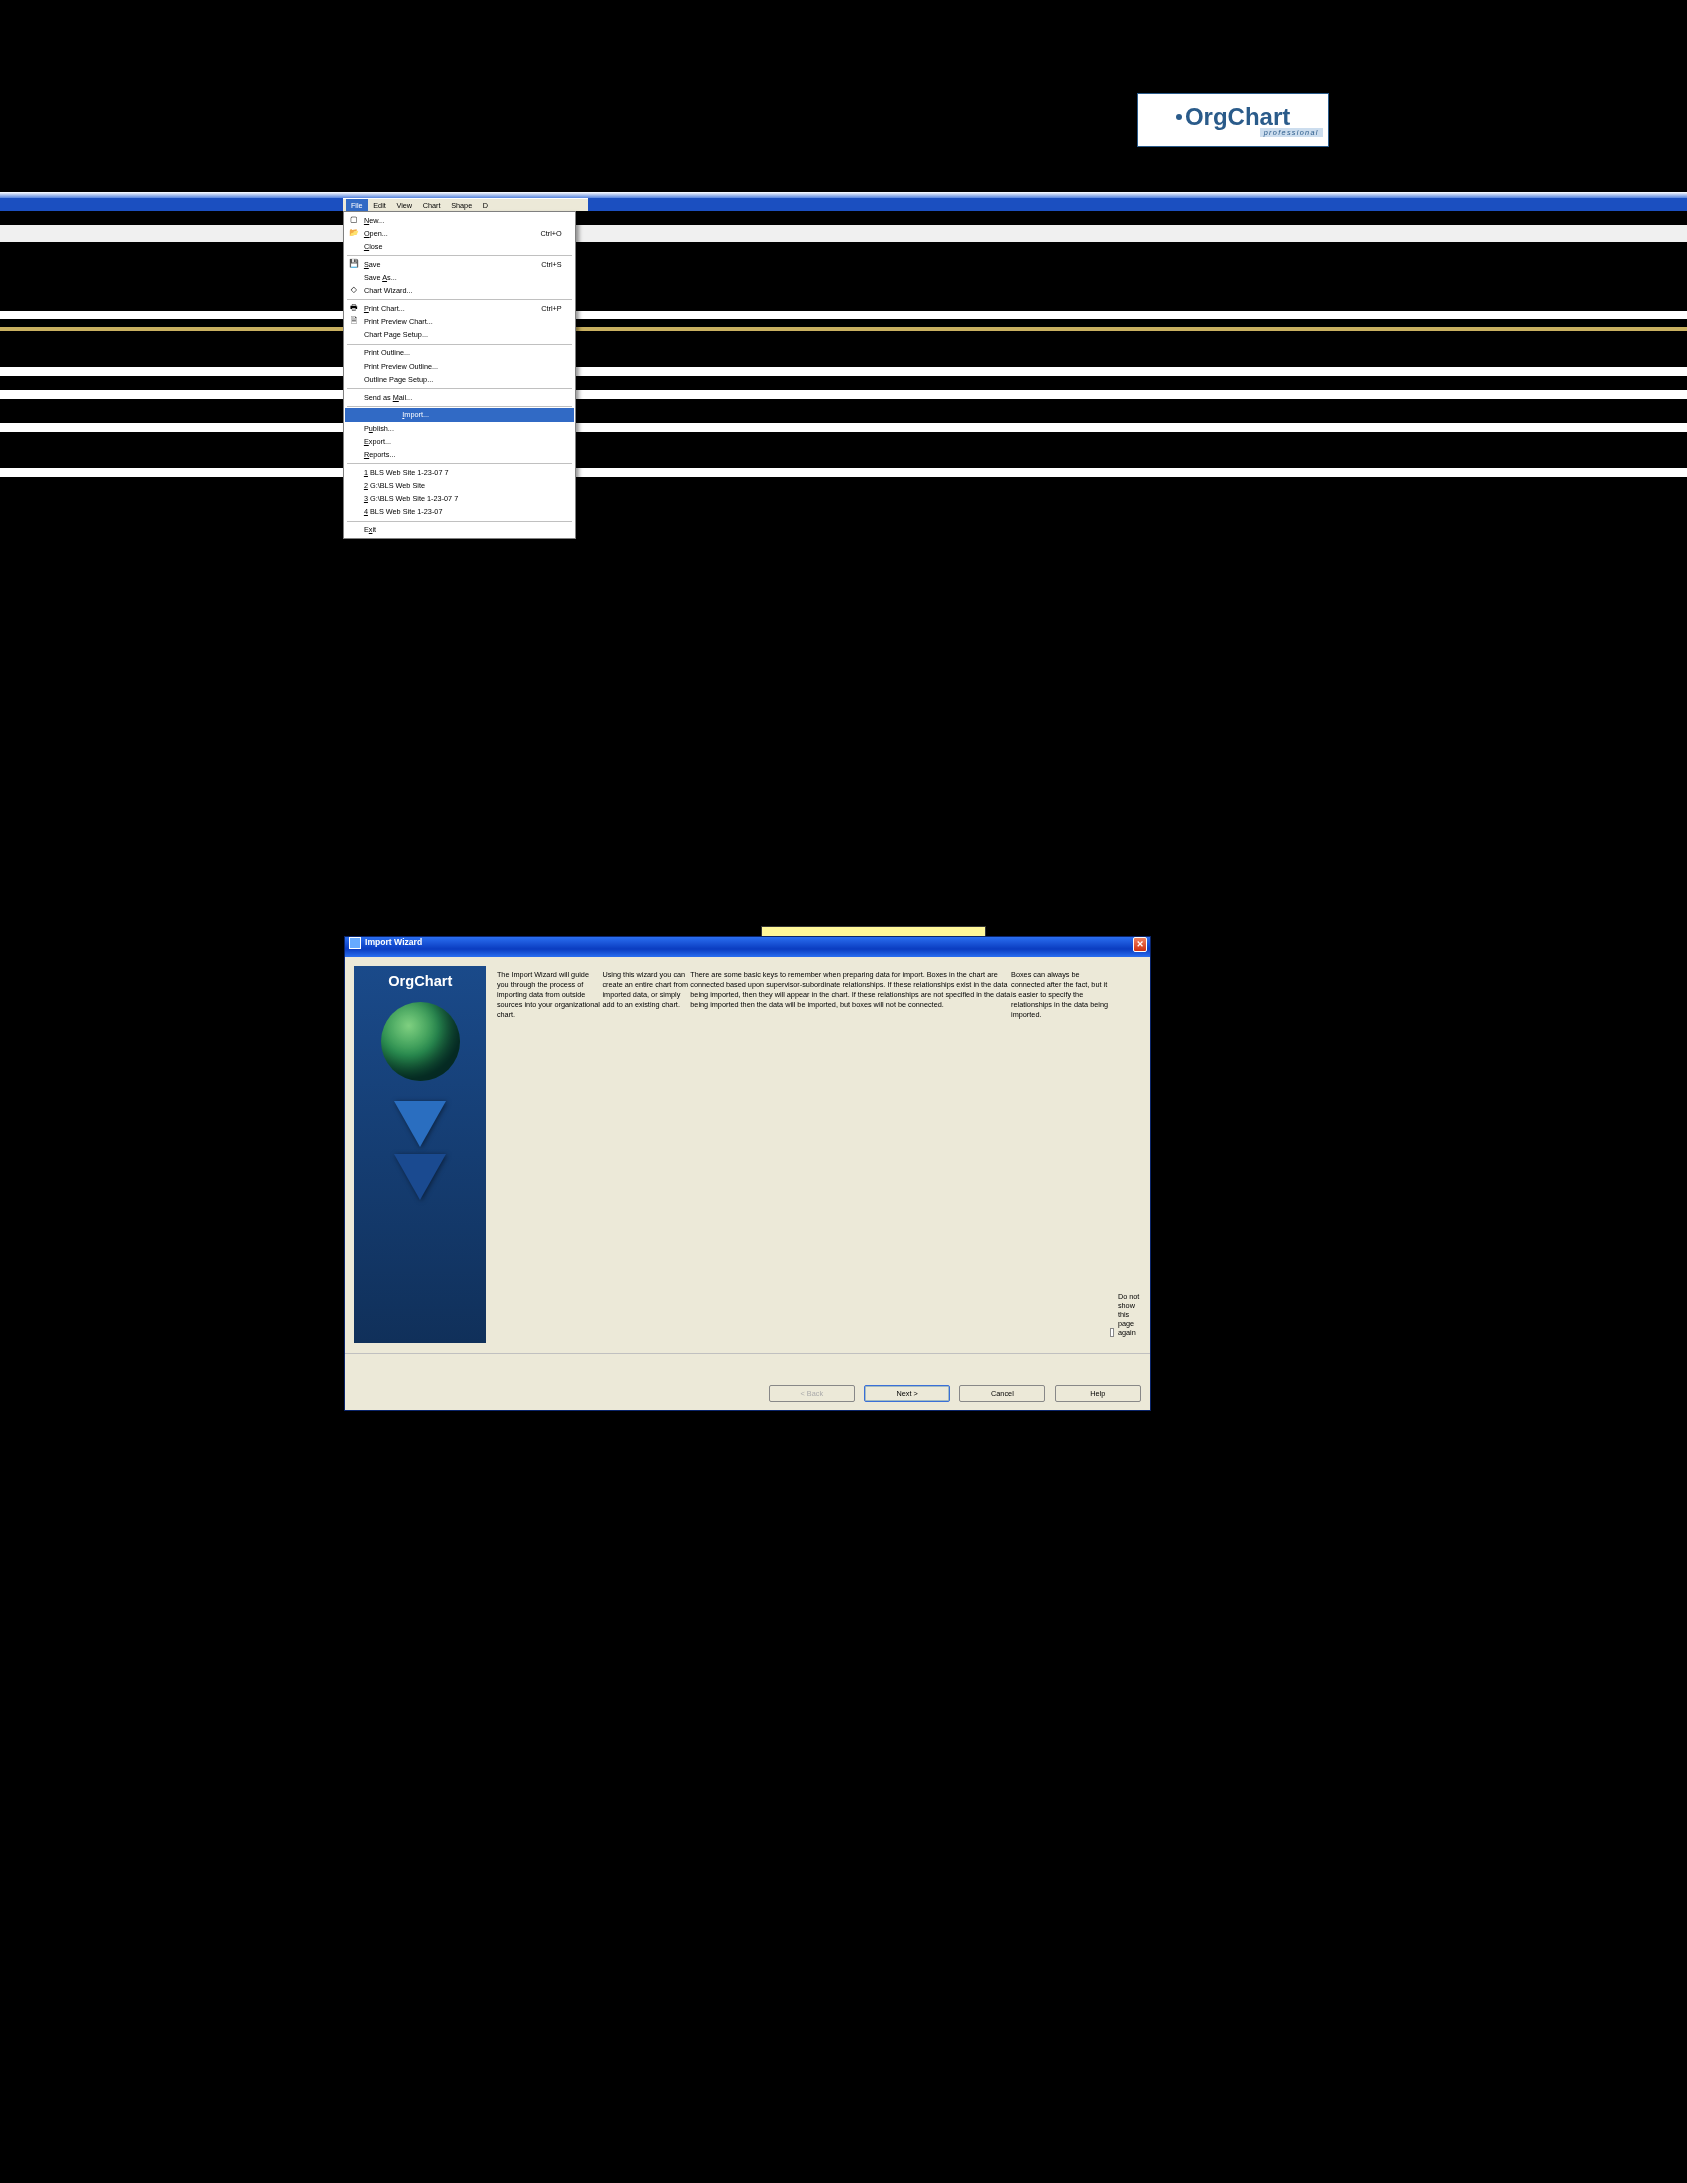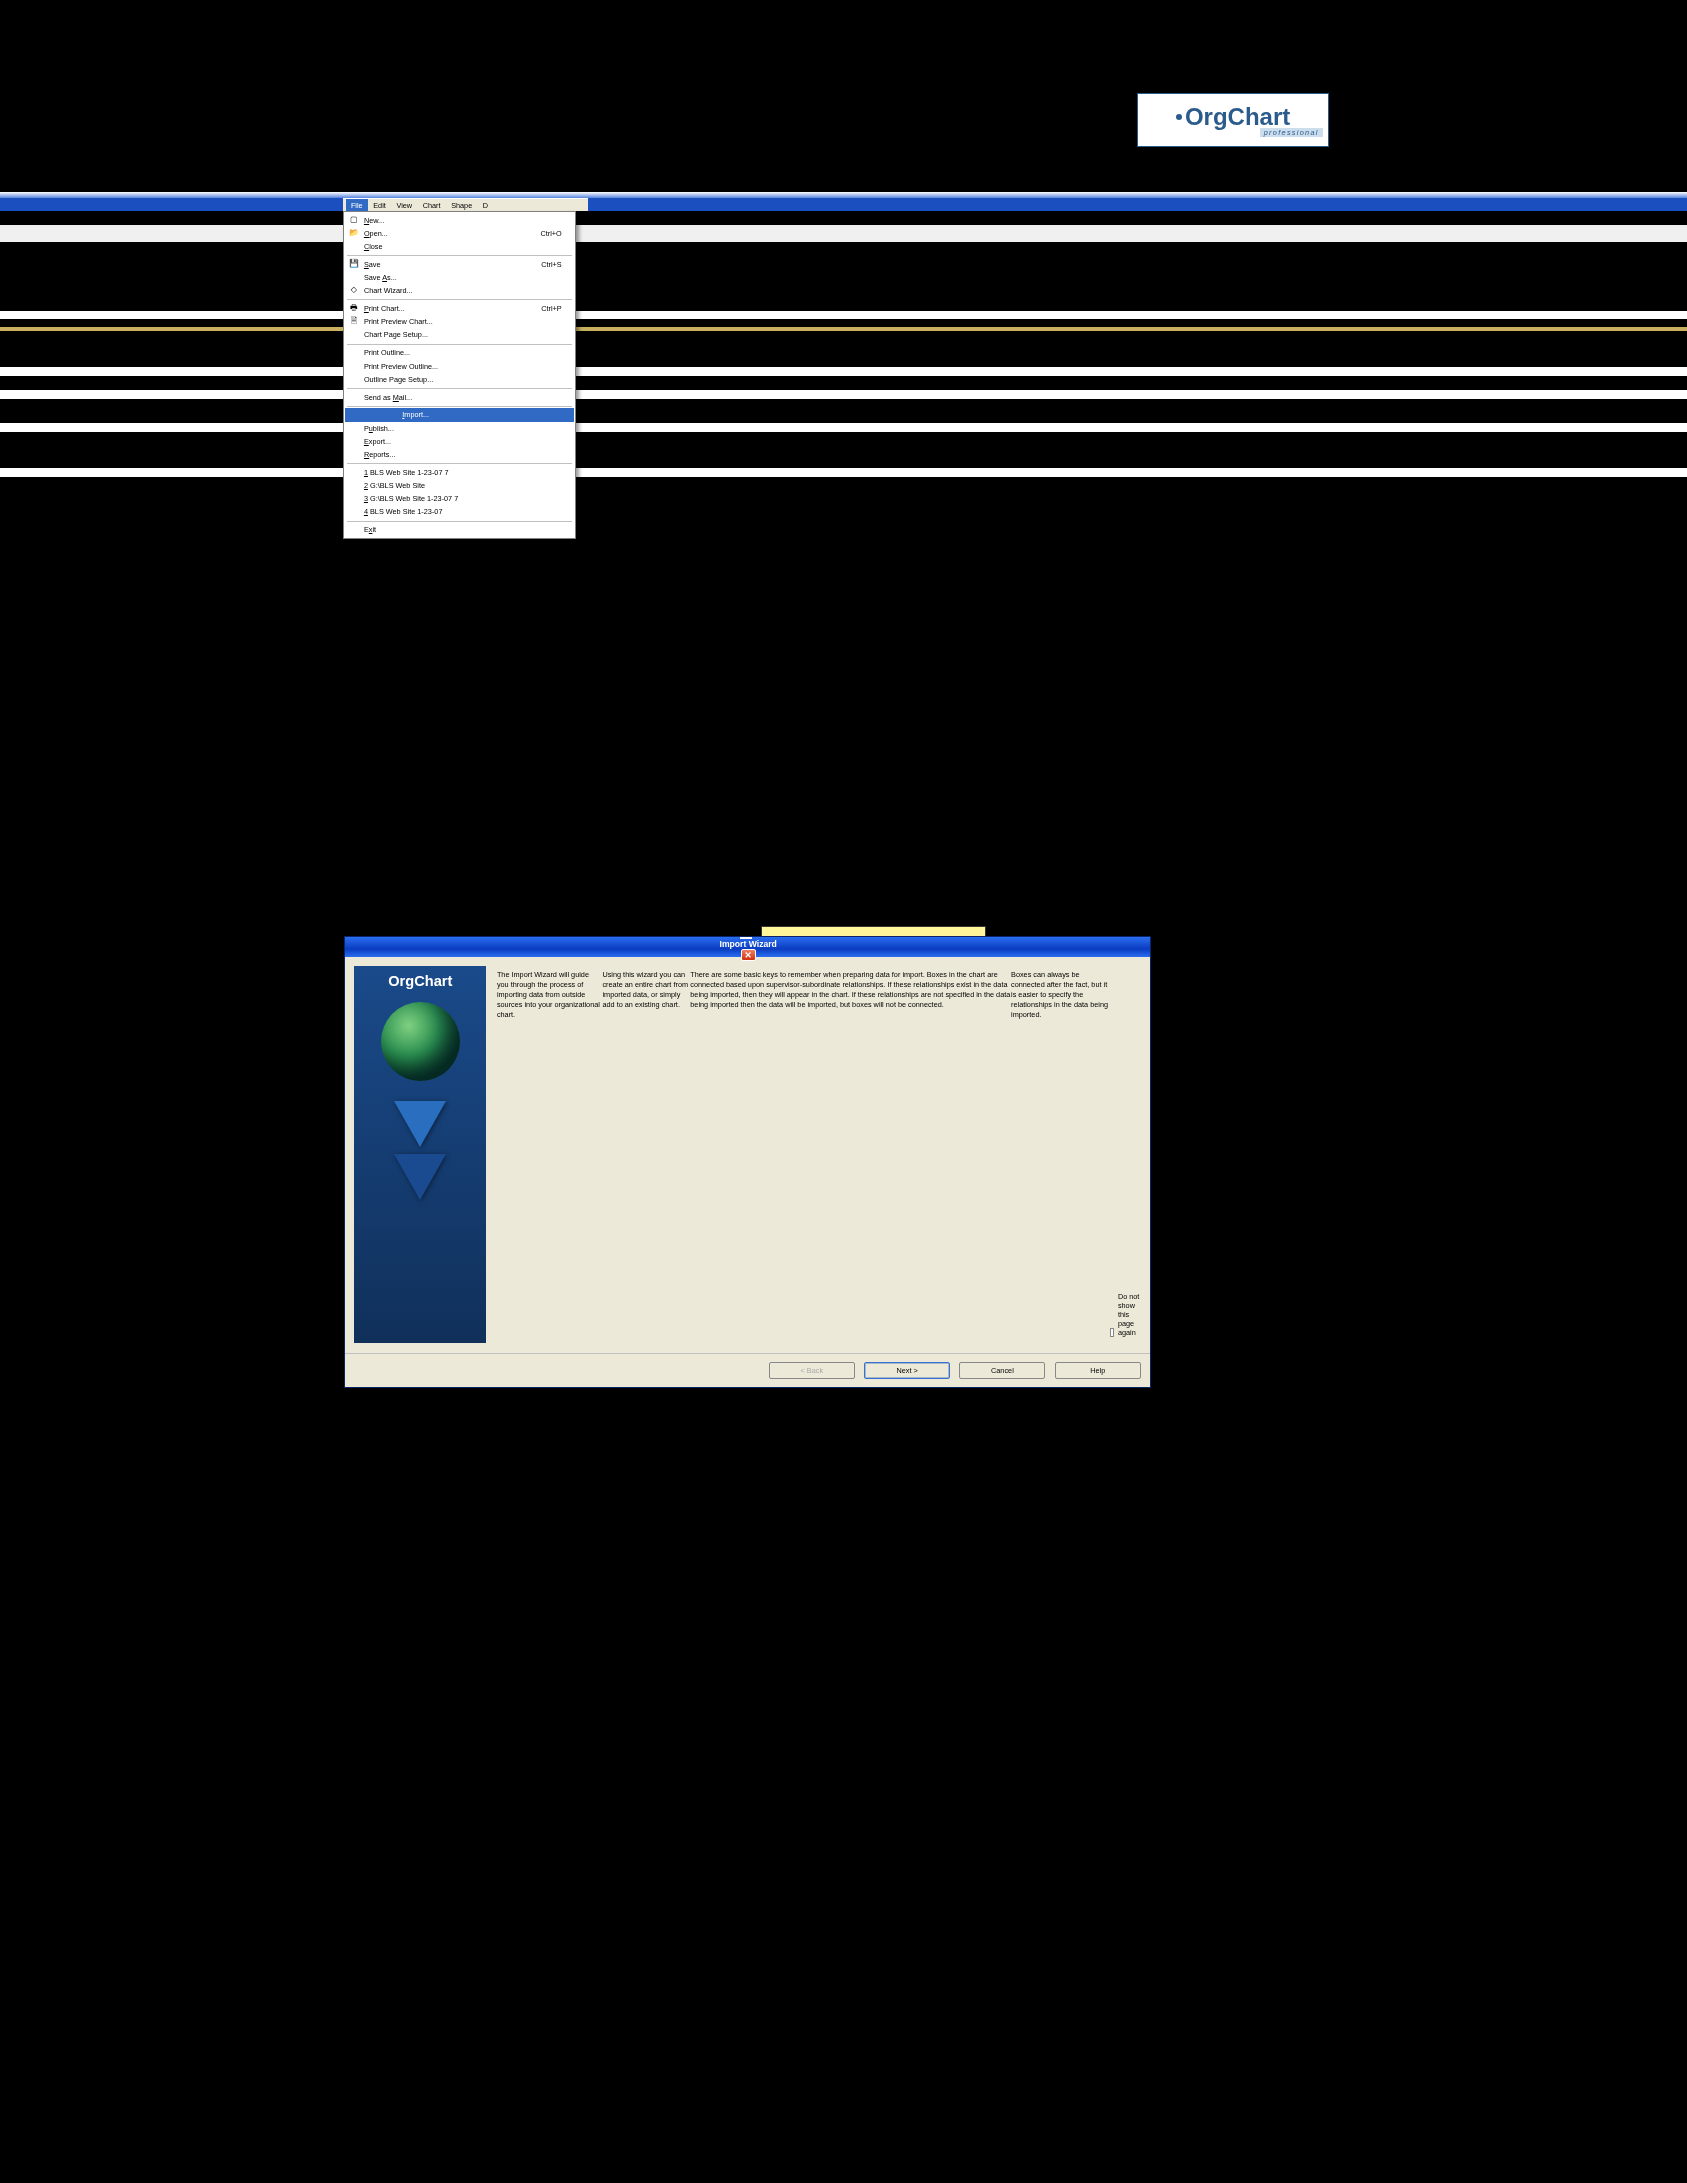--- a/index.html
+++ b/index.html
@@ -97,25 +97,24 @@
     border: 1.3px solid #0a246a;
     background: #ece9d8;
     font-size: 7.3px;
     color: #000;
   }
   .wiz-title {
     height: 20px;
     background: linear-gradient(#2a6ef0, #0a3cc0 60%, #2a6ef0);
     color: #fff;
     display: flex;
-    align-items: center;
+    align-items: flex-start;
     padding: 0 2.6px 0 4px;
     font-weight: bold;
     font-size: 8.6px;
-    flex-direction: column;
   }
   .wiz-title .tico { width: 12px; height: 12px; margin-right: 4px; display:inline-block; background:#6af; border:0.7px solid #fff; }
   .wiz-title .spacer { flex: 1; }
   .wiz-title .closebtn {
     width: 14.6px; height: 14.6px;
     background: linear-gradient(#f08060, #d03010);
     border: 0.7px solid #fff;
     color: #fff;
     display: flex; align-items: center; justify-content: center;
     font-weight: bold;
@@ -170,21 +169,21 @@
     display: flex;
     justify-content: flex-end;
     gap: 9.3px;
   }
   .wiz-btn {
     width: 86px; height: 17px;
     background: #ece9d8;
     border: 0.7px solid #888;
     border-radius: 2px;
     font-size: 7.3px;
-    display: flex; align-items: center; justify-content: center;
+    display: flex; align-items: center; justify-content: center; margin-top: 23px;
   }
   .wiz-btn.disabled { color: #aaa; }
   .wiz-btn.default { border: 1.3px solid #3a6fd8; box-shadow: 0 0 0 0.7px #8ab inset; }
 </style>
 </head>
 <body>
 
 <div class="page">
 
   <div class="logo-box">

